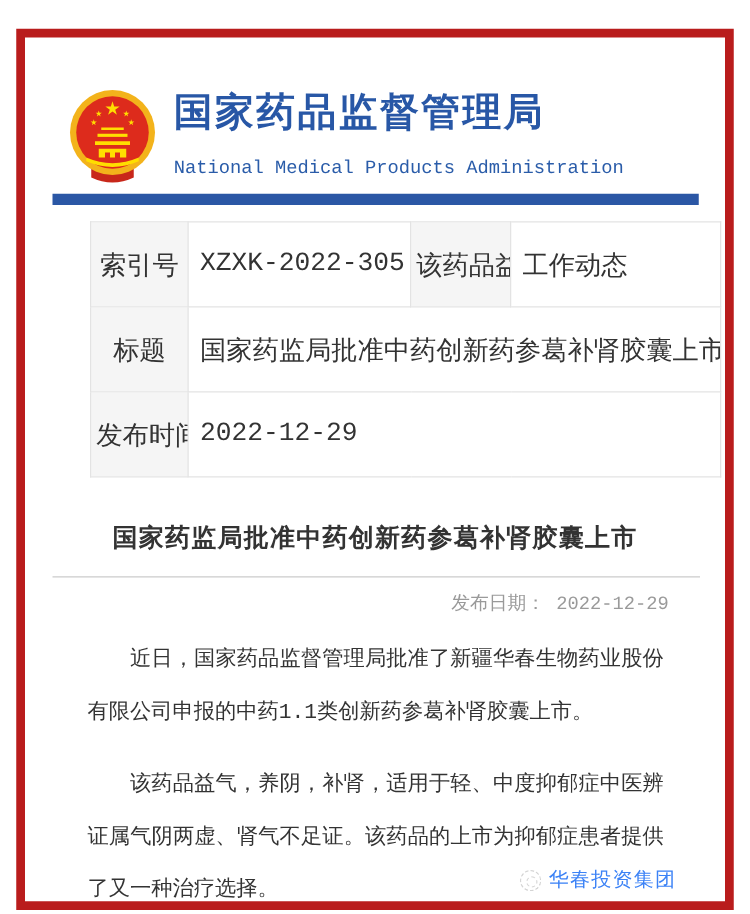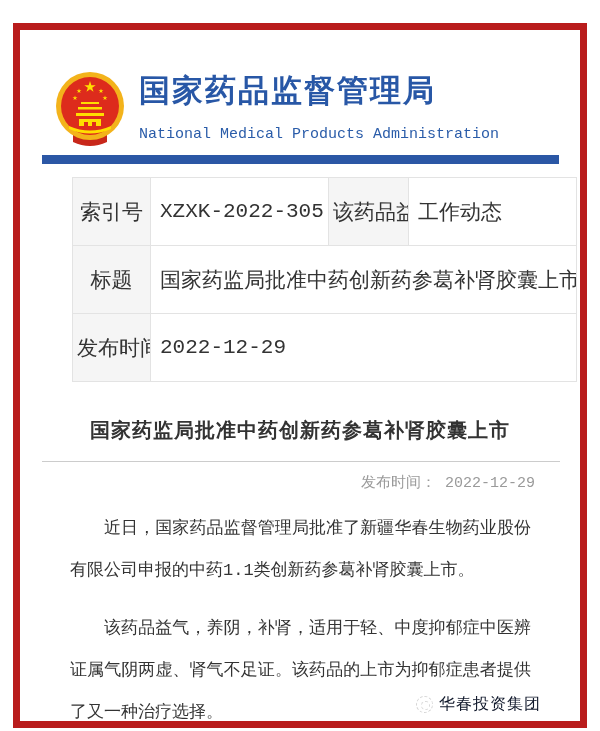--- a/index.html
+++ b/index.html
@@ -95,21 +95,21 @@
     text-align: justify;
   }
   .article-body p { margin: 16px; text-indent: 2em; }
   
   .watermark {
     position: absolute;
     right: 39px; bottom: 6px;
     display: flex;
     align-items: center;
     gap: 6px;
-    color: #0f172a;
+    color: #3b82f6;
     font-size: 16px;
     letter-spacing: 1px;
   }
   .wm-icon {
     width: 17px; height: 17px;
     border: 1px dashed #d4d4d4;
     border-radius: 50%;
     box-sizing: border-box;
     position: relative;
   }
@@ -180,21 +180,21 @@
       <td class="lbl">发布时间</td>
       <td colspan="3">2022-12-29</td>
     </tr>
   </tbody>
     </table>
 
   <h1 class="article-title">国家药监局批准中药创新药参葛补肾胶囊上市</h1>
 
   <hr class="title-rule">
 
-  <div class="pub-time"><span>发布时间：</span> <span>2022-12-29</span></div>
+  <div class="pub-time"><span>发布日期：</span> <span>2022-12-29</span></div>
 
   <div class="article-body">
     <p>近日，国家药品监督管理局批准了新疆华春生物药业股份有限公司申报的中药1.1类创新药参葛补肾胶囊上市。</p>
     <p>该药品益气，养阴，补肾，适用于轻、中度抑郁症中医辨证属气阴两虚、肾气不足证。该药品的上市为抑郁症患者提供了又一种治疗选择。</p>
   </div>
 
   <div class="watermark">
     <span class="wm-icon"></span>
     <span>华春投资集团</span>
   </div>

